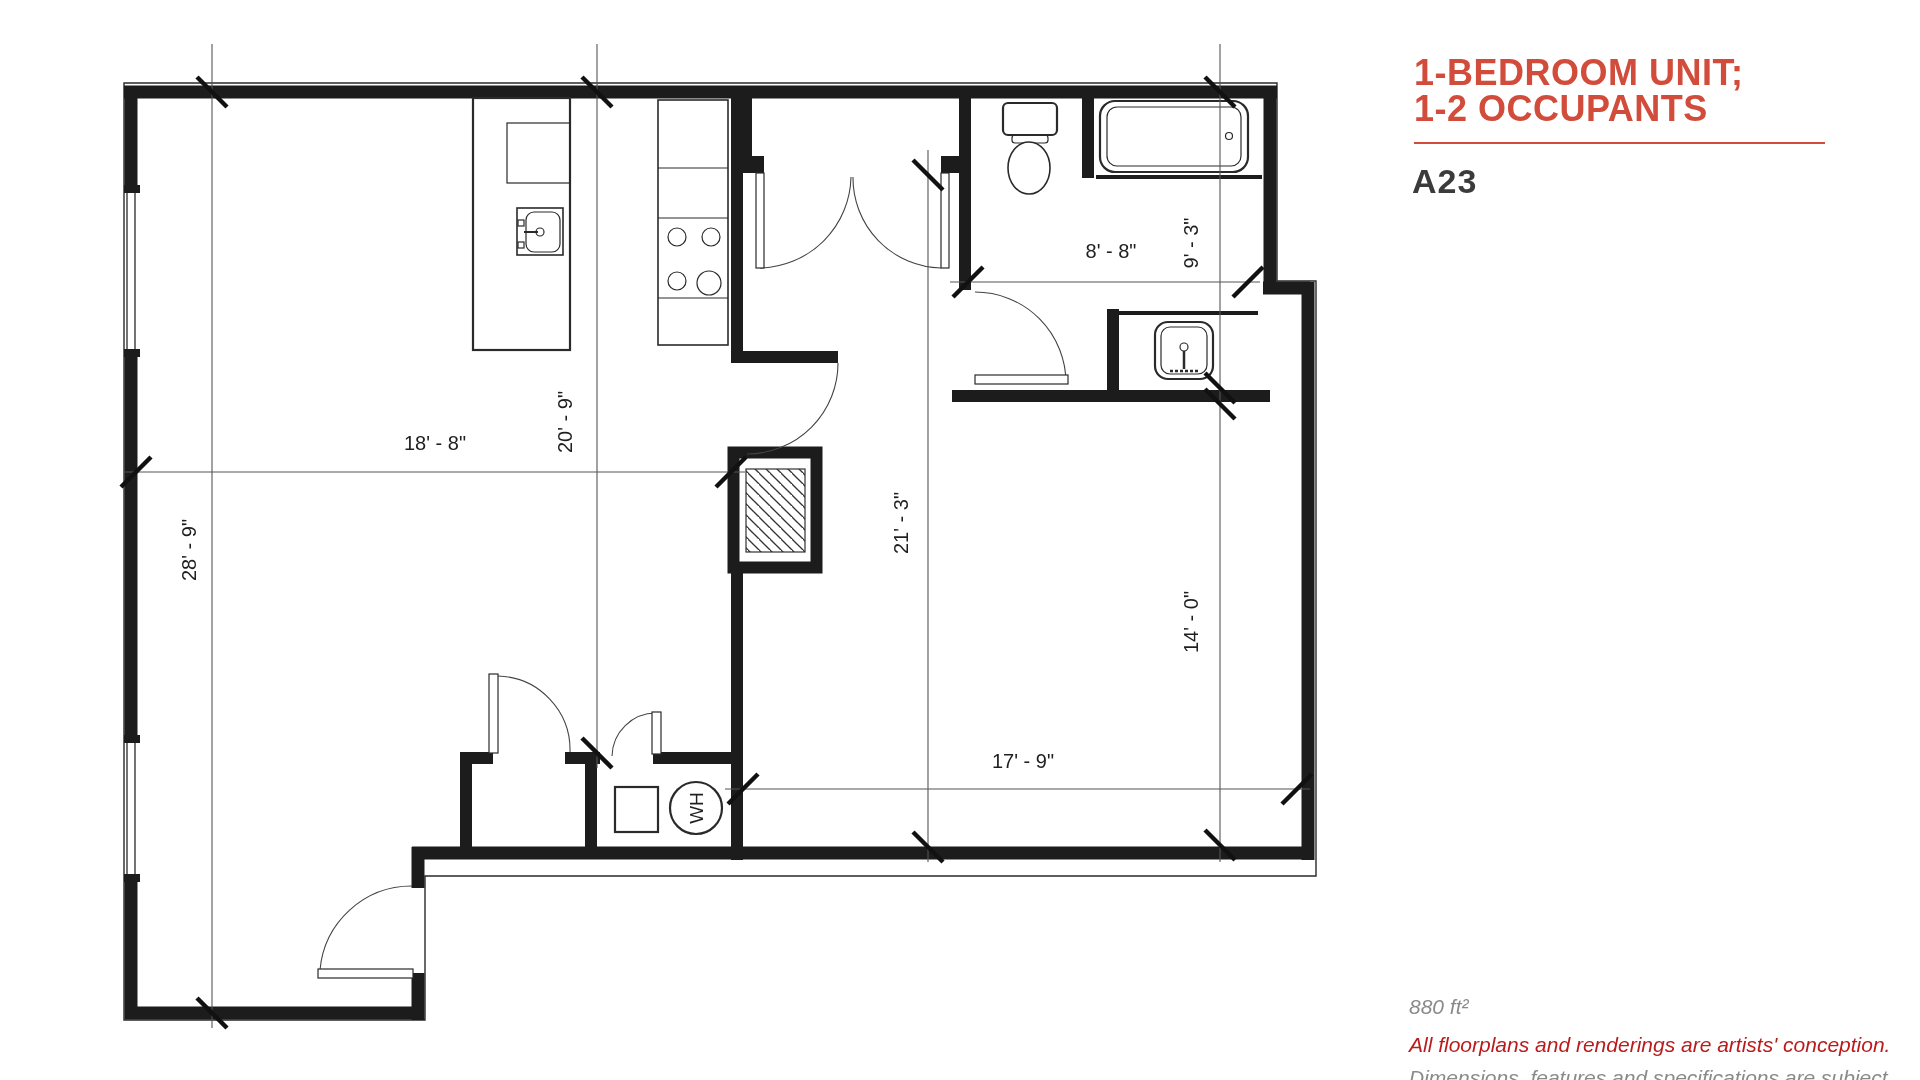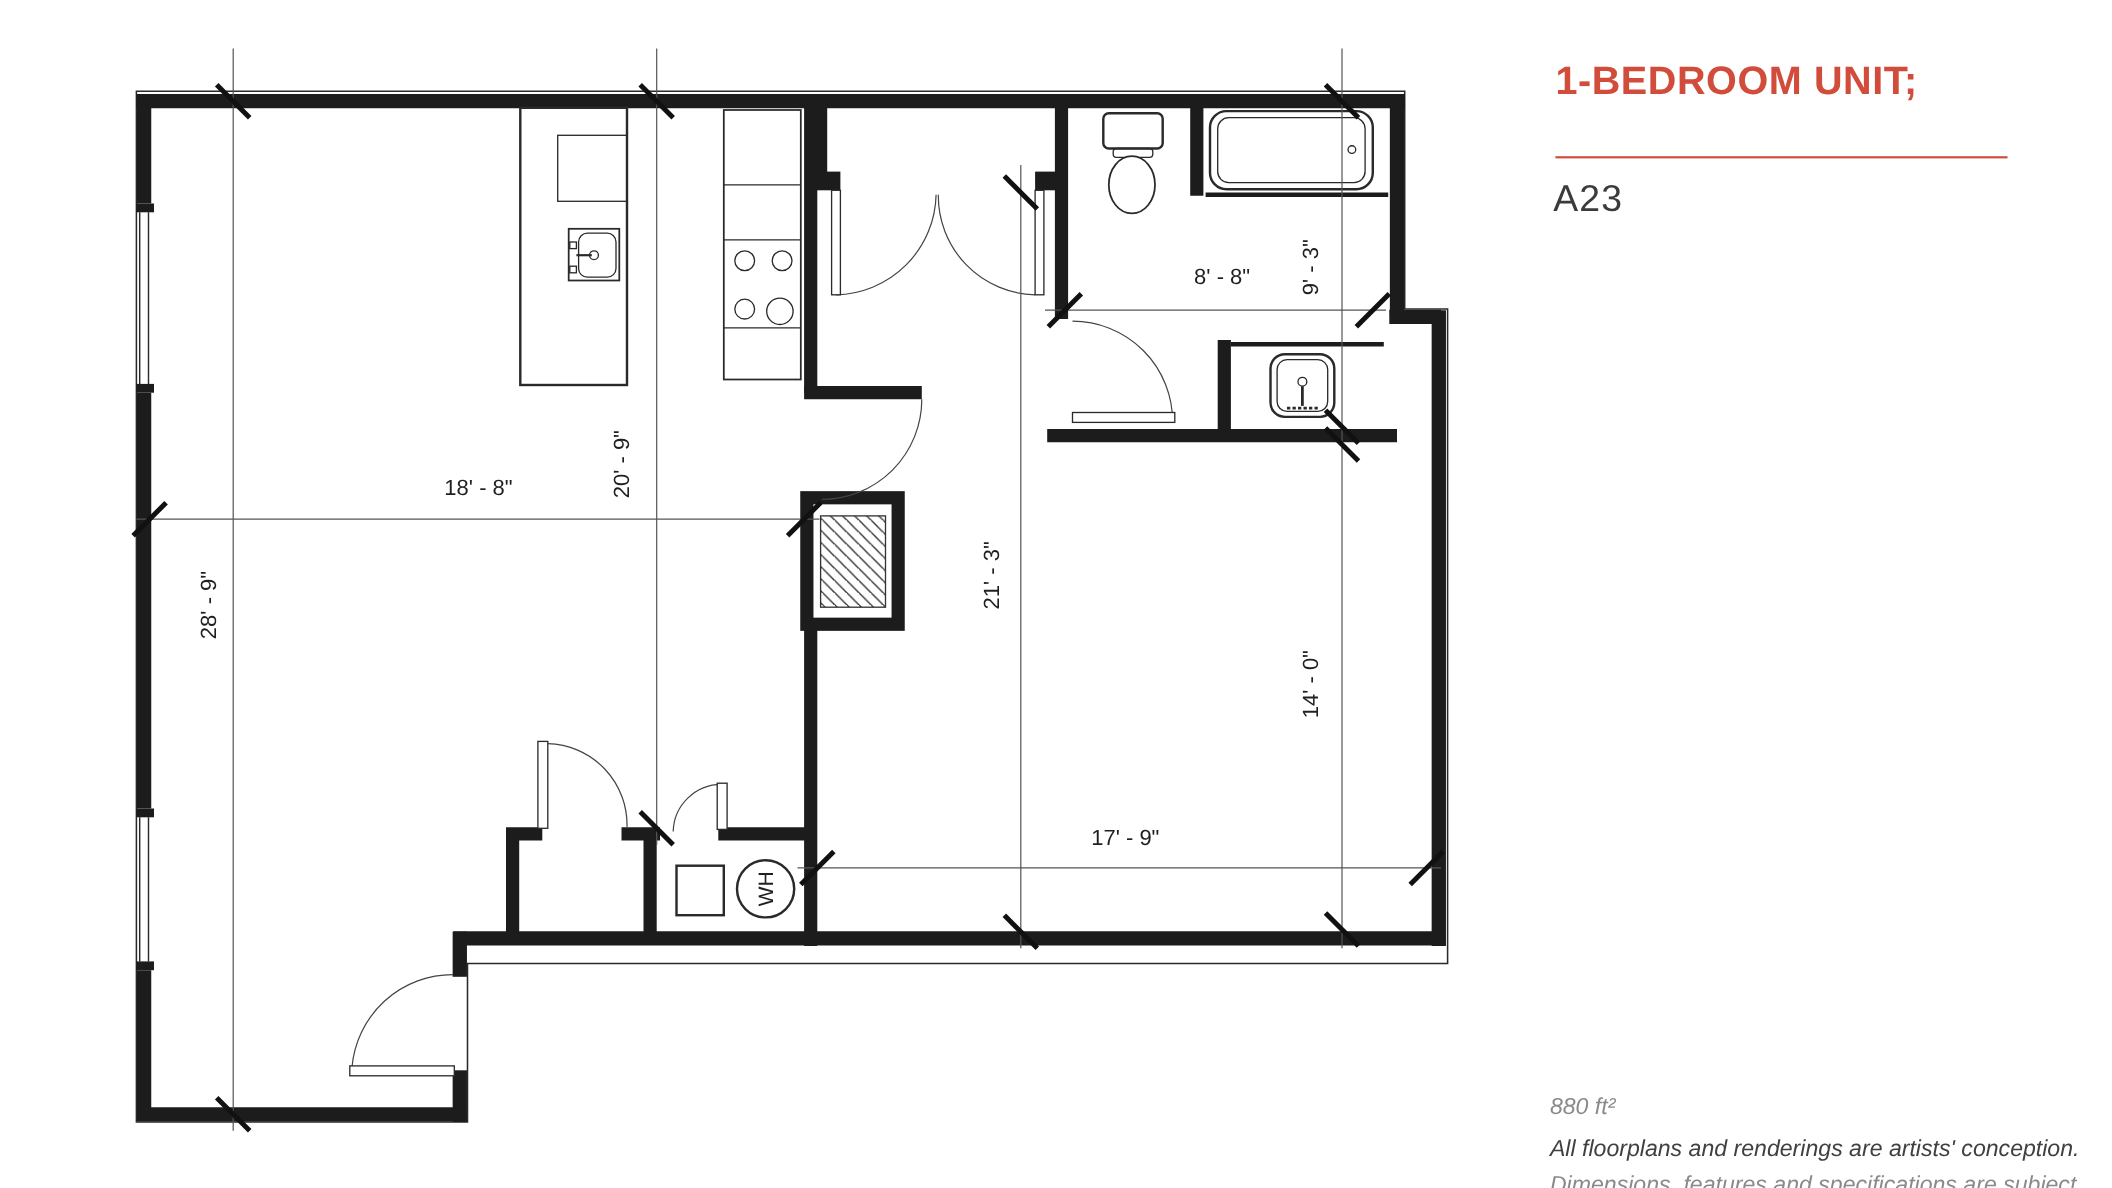--- a/index.html
+++ b/index.html
@@ -11,29 +11,29 @@
   .panel-title{
     position:absolute;left:1414px;top:55px;
     font-size:36px;font-weight:bold;line-height:36px;letter-spacing:0.5px;
     color:#d24c3b;
   }
   .title-underline{
     position:absolute;left:1414px;top:142px;width:411px;height:2px;background:#d24c3b;
   }
   .unit-code{
     position:absolute;left:1412px;top:162px;
-    font-size:34px;font-weight:400;color:#3b3b3b;letter-spacing:1px;
+    font-size:34px;font-weight:700;color:#3b3b3b;letter-spacing:1px;
   }
   .area-label{
     position:absolute;left:1409px;top:995px;
     font-size:21px;font-style:italic;color:#8a8a8a;
   }
   .disclaimer-1{
     position:absolute;left:1409px;top:1033px;
-    font-size:21px;font-style:italic;color:#404040;
+    font-size:21px;font-style:italic;color:#b91c1c;
   }
   .disclaimer-2{
     position:absolute;left:1409px;top:1066px;
     font-size:21px;font-style:italic;color:#8a8a8a;
   }
   
   .wall-ext{stroke:#1c1c1c;stroke-width:13;fill:none;stroke-linecap:butt;}
   .wall-int{stroke:#1c1c1c;stroke-width:12;fill:none;stroke-linecap:butt;}
   .wall-thin{stroke:#1c1c1c;stroke-width:4;fill:none;}
   .outline{stroke:#2a2a2a;stroke-width:1.4;fill:none;}
@@ -215,18 +215,19 @@
   <text class="dimtext" text-anchor="middle" transform="translate(196 550) rotate(-90)">28' - 9"</text>
   <text class="dimtext" text-anchor="middle" transform="translate(908 523) rotate(-90)">21' - 3"</text>
   <text class="dimtext" x="1111" y="258" text-anchor="middle">8' - 8"</text>
   <text class="dimtext" text-anchor="middle" transform="translate(1198 243) rotate(-90)">9' - 3"</text>
   <text class="dimtext" text-anchor="middle" transform="translate(1198 622) rotate(-90)">14' - 0"</text>
   <text class="dimtext" x="1023" y="768" text-anchor="middle">17' - 9"</text>
 </svg>
 
 <div class="panel-title" style="color: rgb(210, 76, 59);">
   <div>1-BEDROOM UNIT;</div>
+  <div>1-2 OCCUPANTS</div>
 </div>
 <div class="title-underline" style="background: rgb(210, 76, 59);"></div>
 <div class="unit-code">A23</div>
 <div class="area-label">880 ft²</div>
 <div class="disclaimer-1">All floorplans and renderings are artists' conception.</div>
 <div class="disclaimer-2">Dimensions, features and specifications are subject</div>
 
 </body></html>

